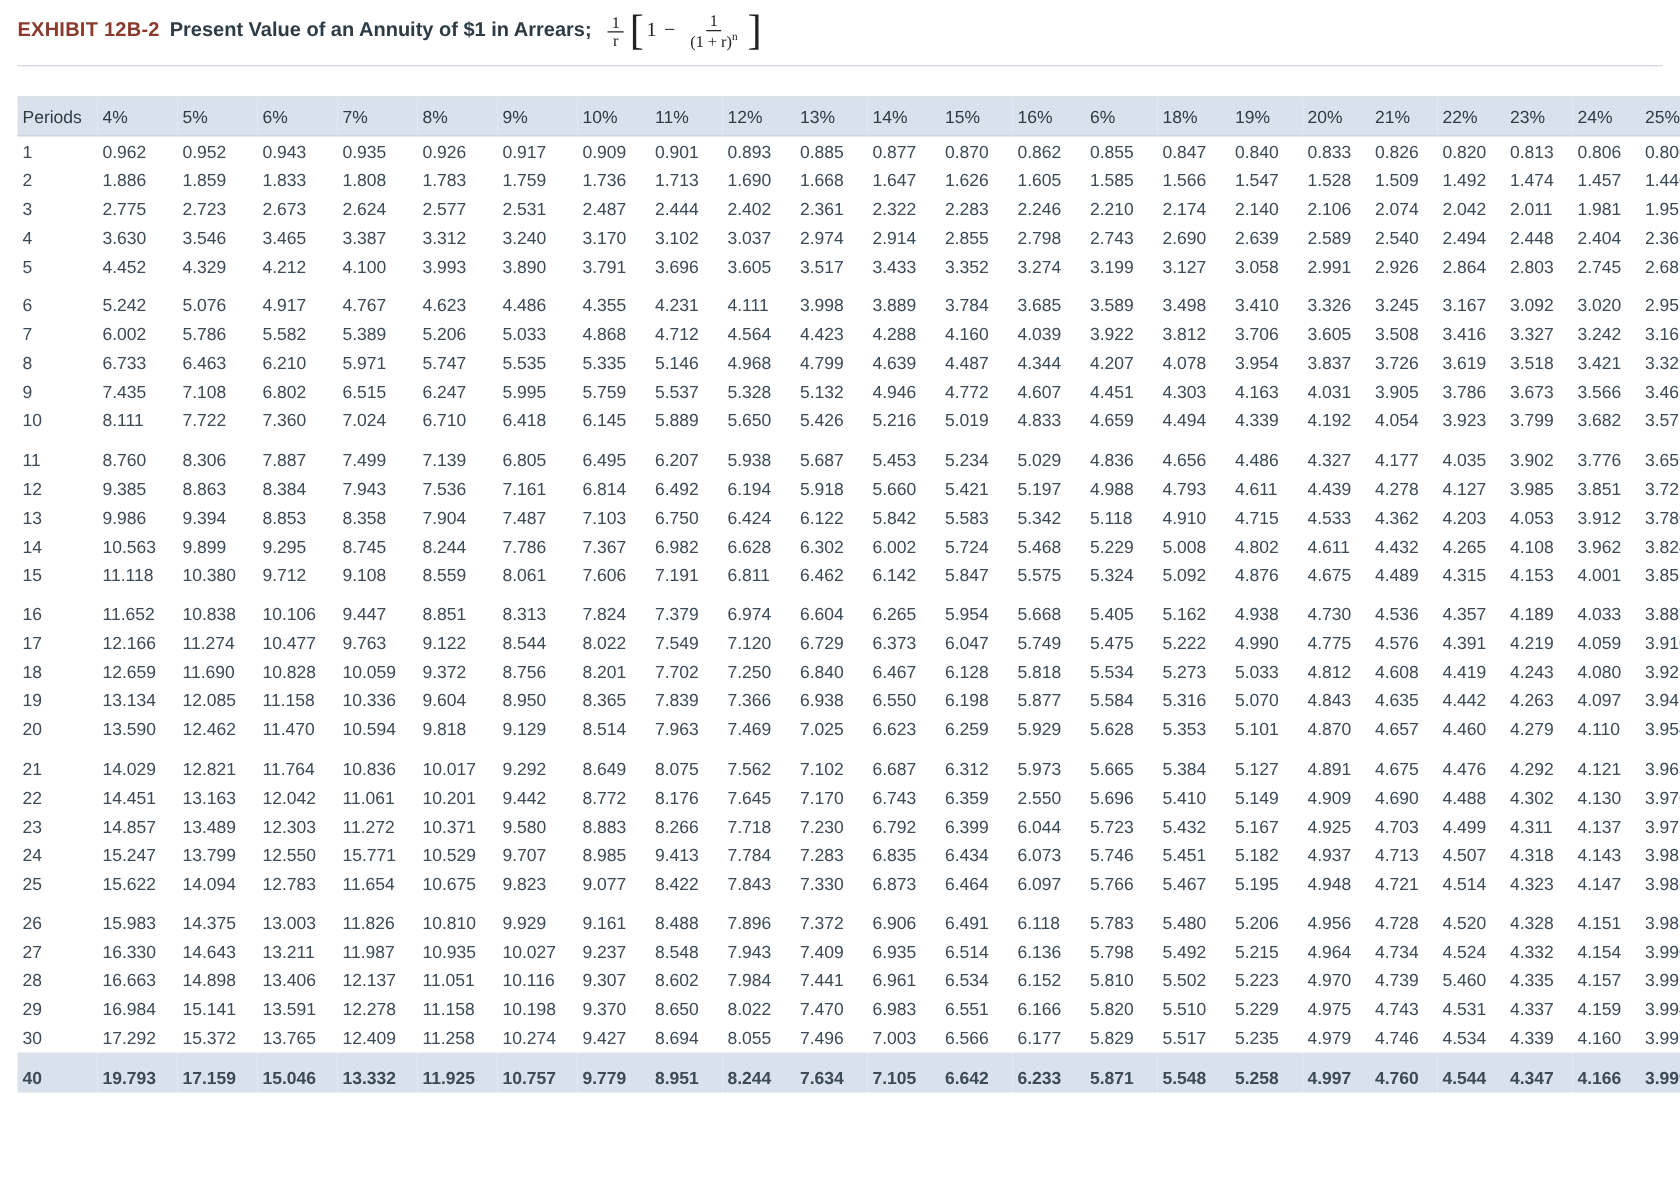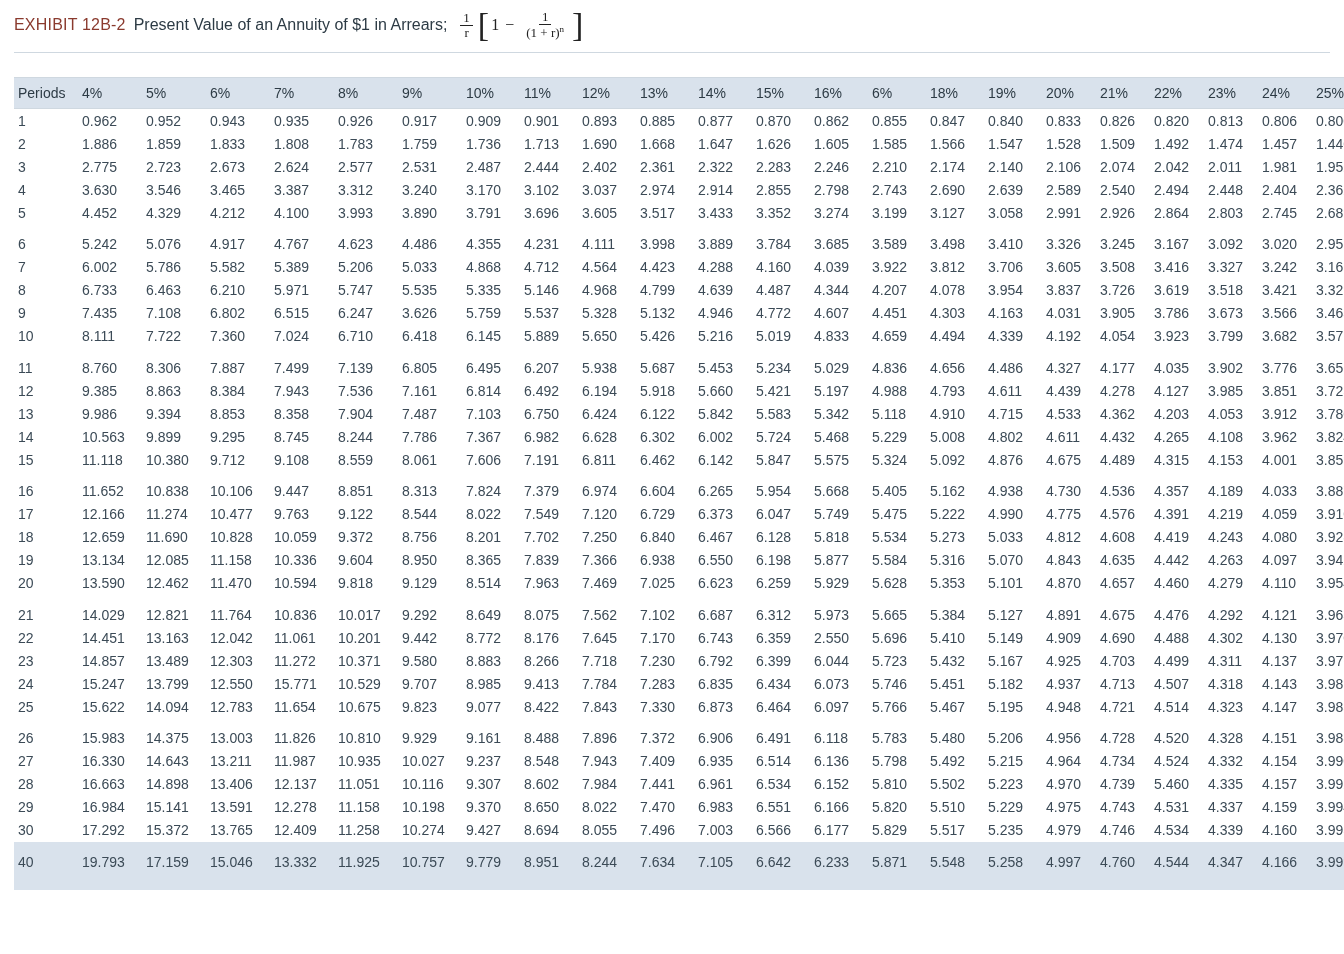--- a/index.html
+++ b/index.html
@@ -29,26 +29,26 @@
     display: flex;
     align-items: center;
     gap: 8px;
     font-size: 16px;
     padding-bottom: 10px;
     border-bottom: 1px solid var(--rule);
     margin-bottom: 24px;
   }
   .exhibit-code {
     color: var(--accent);
-    font-weight: 400;
+    font-weight: 700;
     letter-spacing: 0.2px;
   }
   .exhibit-text {
     color: var(--text-dark);
-    font-weight: 400;
+    font-weight: 700;
   }
   .formula {
     display: inline-flex;
     align-items: center;
     margin-left: 2px;
     font-family: "Cambria Math", "Times New Roman", serif;
     color: #222;
   }
   .vfrac {
     display: inline-flex;
@@ -93,22 +93,23 @@
     padding: 3.5px 4px;
     text-align: left;
     color: var(--text-normal);
     white-space: nowrap;
   }
   table.pv tbody tr.group-start td {
     padding-top: 12px;
   }
   table.pv tbody tr.last-row td {
     padding-top: 12px;
-    padding-bottom: 20px;
+    padding-bottom: 4px;
     background: var(--header-bg);
+    font-weight: bold;
   }
   
   table.pv col.w-wide { width: 64px; }
   table.pv col.w-med  { width: 58px; }
   table.pv col.w-std  { width: 54px; }
 </style>
 </head>
 <body>
 
 <div class="page">
@@ -389,21 +390,21 @@
             <td>3.421</td>
             <td>3.329</td>
           </tr>
           <tr>
             <td class="periods-col">9</td>
             <td>7.435</td>
             <td>7.108</td>
             <td>6.802</td>
             <td>6.515</td>
             <td>6.247</td>
-            <td>3.626</td>
+            <td>5.995</td>
             <td>5.759</td>
             <td>5.537</td>
             <td>5.328</td>
             <td>5.132</td>
             <td>4.946</td>
             <td>4.772</td>
             <td>4.607</td>
             <td>4.451</td>
             <td>4.303</td>
             <td>4.163</td>

